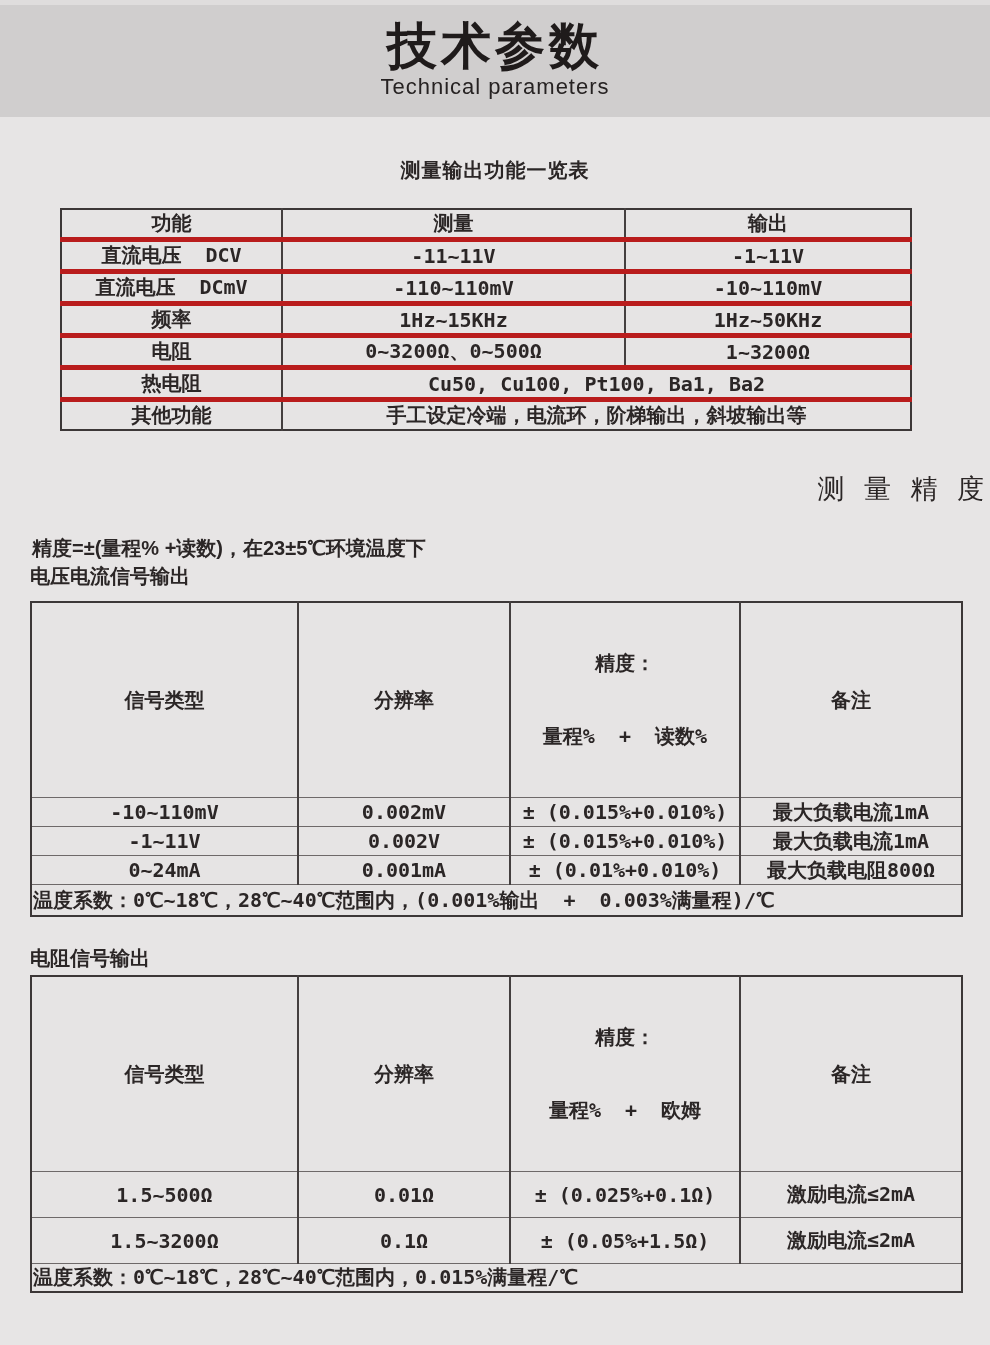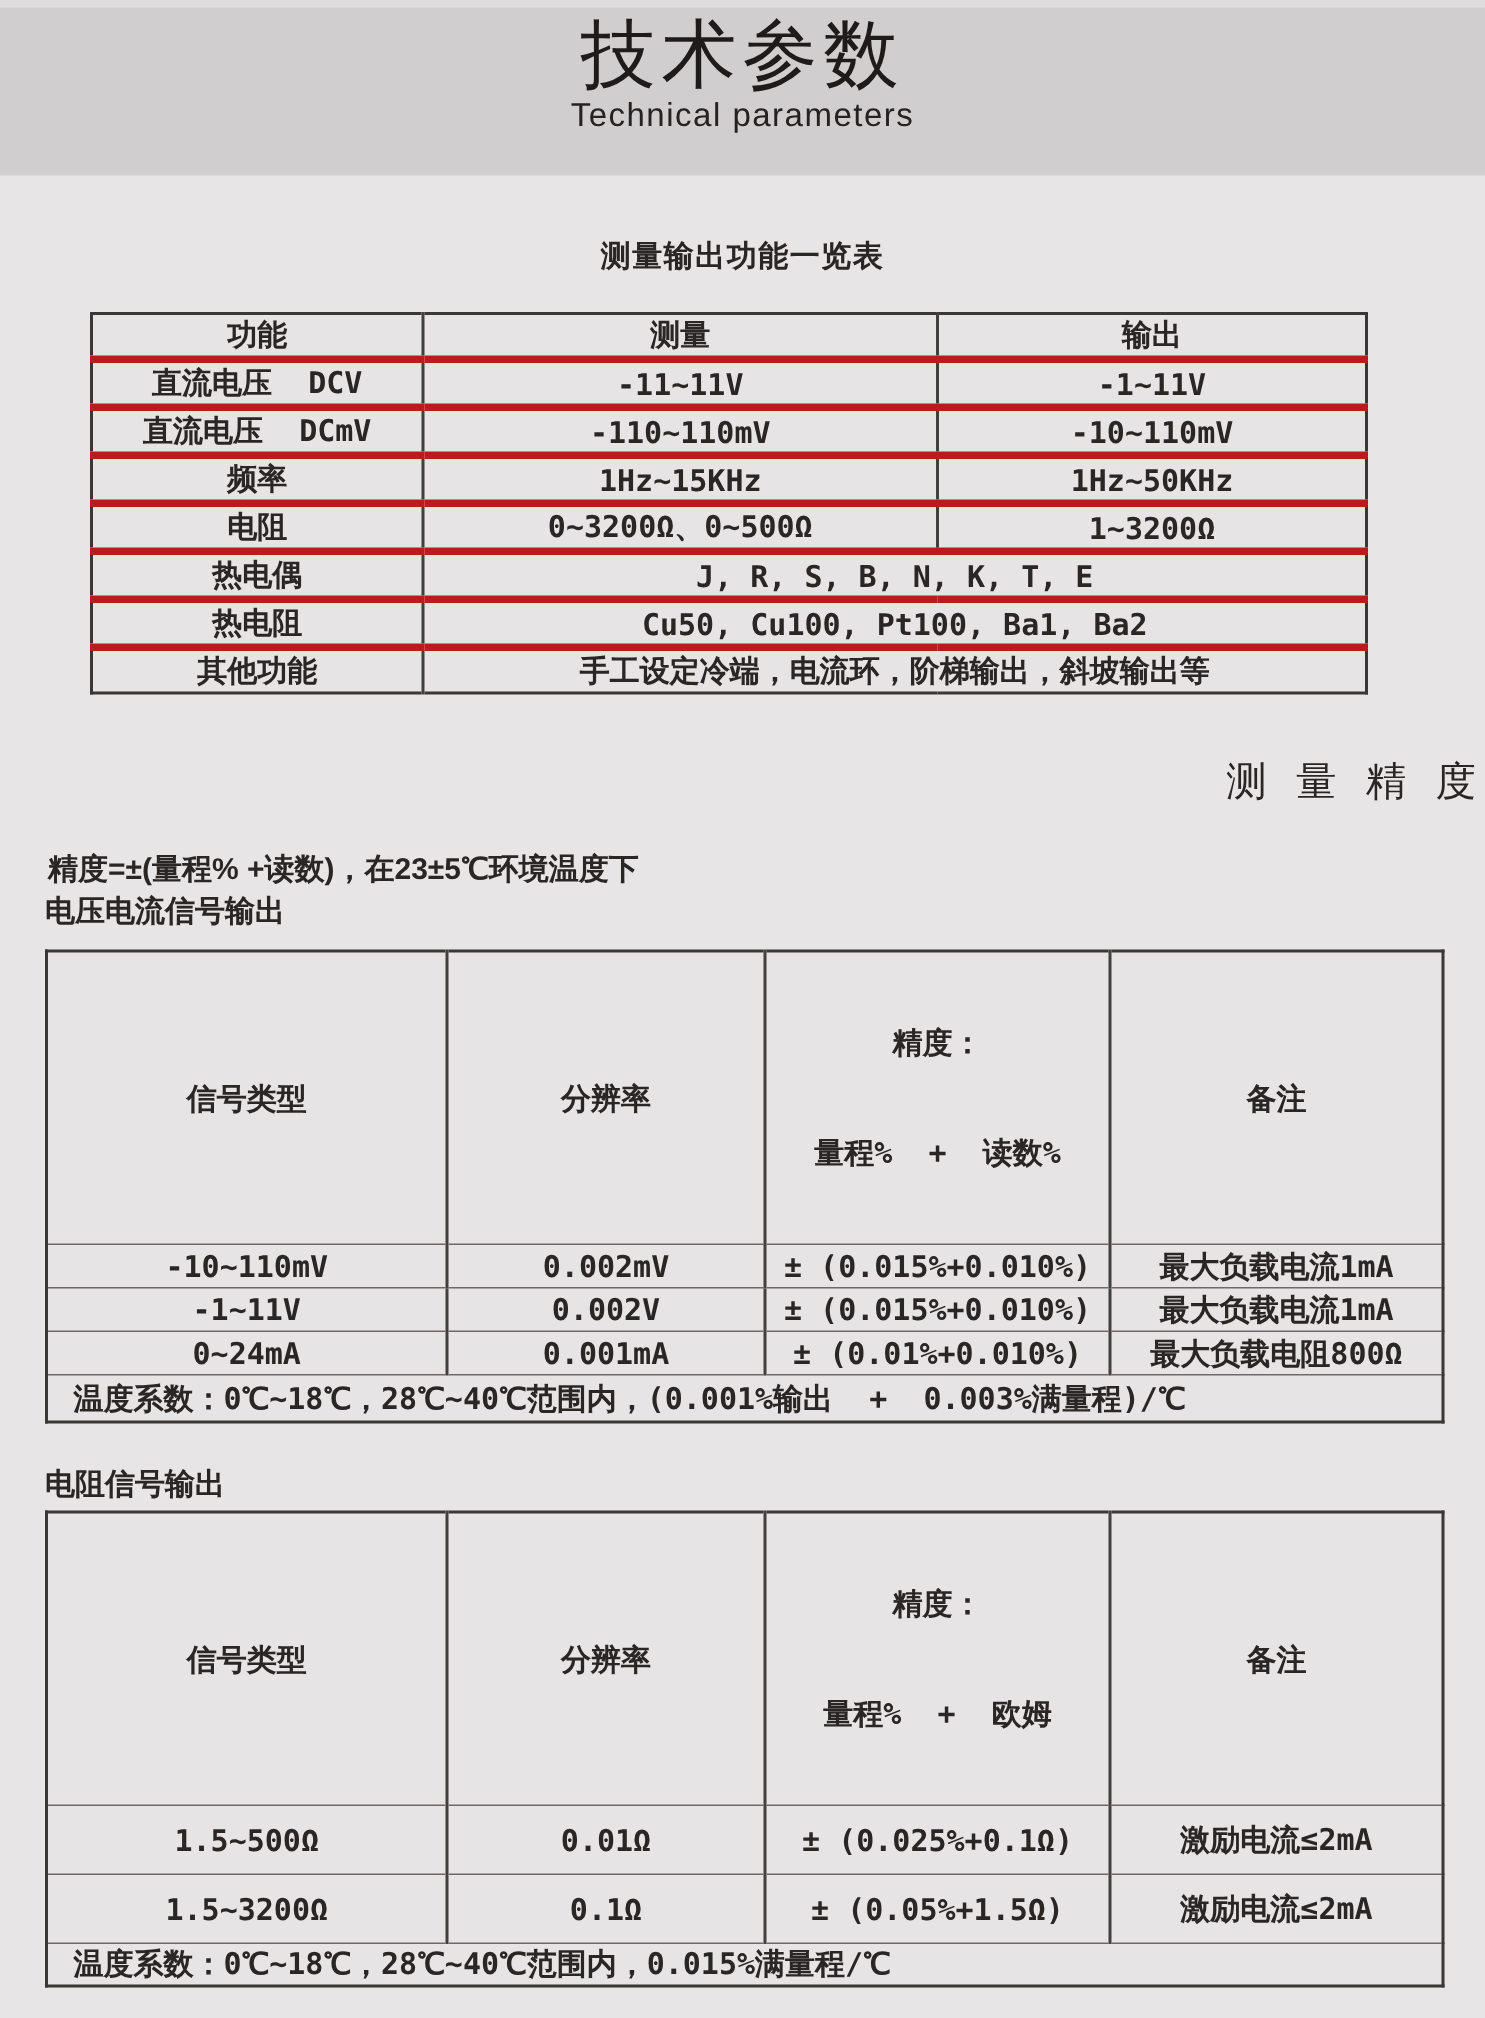--- a/index.html
+++ b/index.html
@@ -6,21 +6,21 @@
   body{
     width:990px;height:1345px;
     background:#e7e5e5;
     color:#2b2626;
     font-family:"Liberation Sans", sans-serif;
     overflow:hidden;
   }
   .top-strip{height:5px;background:#dfdddd;}
   .band{height:112px;background:#d0cece;text-align:center;}
   .band .title{
-    padding-top:4px;font-size:50px;font-weight:normal;letter-spacing:4px;color:#1f1b1b;
+    padding-top:14px;font-size:50px;font-weight:bold;letter-spacing:4px;color:#1f1b1b;
     font-family:"Liberation Sans", sans-serif;line-height:1.1;
   }
   .band .subtitle{font-size:22px;font-weight:400;color:#262222;margin-top:0;letter-spacing:1px;}
   .sec-heading{
     text-align:center;margin-top:40px;font-size:20px;font-weight:700;letter-spacing:1px;
   }
   .acc-heading{
     text-align:right;margin-top:40px;font-size:27px;font-weight:400;letter-spacing:6px;
   }
   .note{margin:28px 0 0 32px;font-size:20px;font-weight:700;line-height:26px;white-space:pre-wrap;}
@@ -44,21 +44,21 @@
 
   .t2,.t3,.t4{margin-left:30px;width:931px;}
   .t2 td,.t3 td,.t4 td{border-top:1px solid #6e6969;}
   .t2{margin-top:12px;}
   .t3{margin-top:4px;}
   .t2 .hdr td{height:52px;}
   .t2 .row td{height:28px;}
   .t3 .hdr td{height:52px;}
   .t3 .row td{height:45px;}
   .hdr2line div{line-height:25px;}
-  td.left{text-align:left;padding-left:17px;}
+  td.left{text-align:left;padding-left:1px;}
   .t2 .foot td{height:30px;}
   .t3 .foot td{height:27px;}
 </style>
 </head>
 <body>
 
 <div class="top-strip"></div>
 
 <div class="band">
   <div class="title">技术参数</div>
@@ -91,24 +91,20 @@
   </tr>
   <tr>
     <td>频率</td>
     <td>1Hz~15KHz</td>
     <td>1Hz~50KHz</td>
   </tr>
   <tr>
     <td>电阻</td>
     <td>0~3200Ω、0~500Ω</td>
     <td>1~3200Ω</td>
-  </tr>
-  <tr>
-    <td>热电偶</td>
-    <td colspan="2">J, R, S, B, N, K, T, E</td>
   </tr>
   <tr>
     <td>热电阻</td>
     <td colspan="2">Cu50, Cu100, Pt100, Ba1, Ba2</td>
   </tr>
   <tr>
     <td>其他功能</td>
     <td colspan="2">手工设定冷端，电流环，阶梯输出，斜坡输出等</td>
   </tr>
 </tbody>

